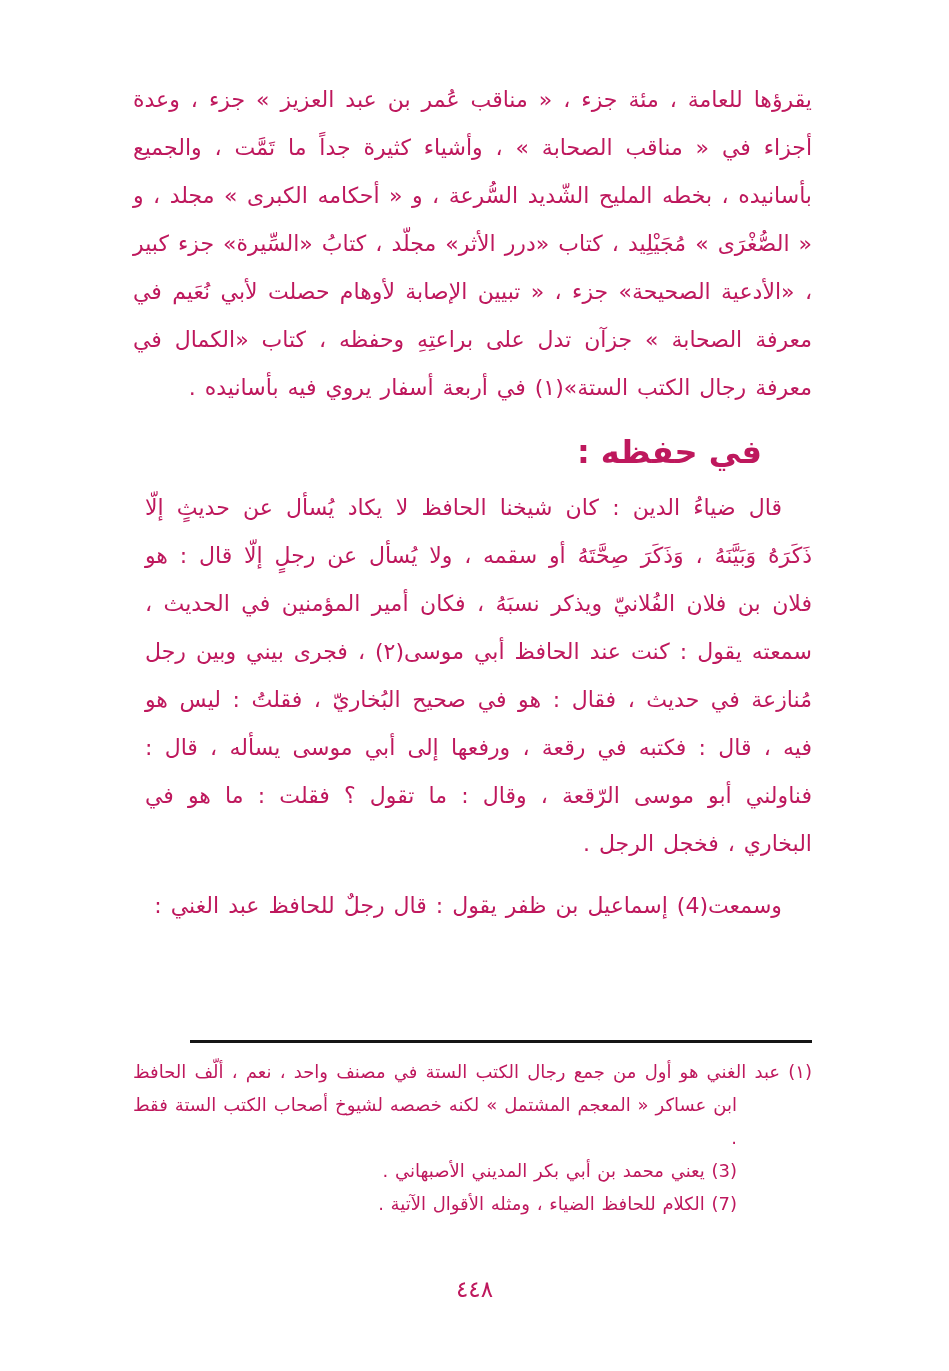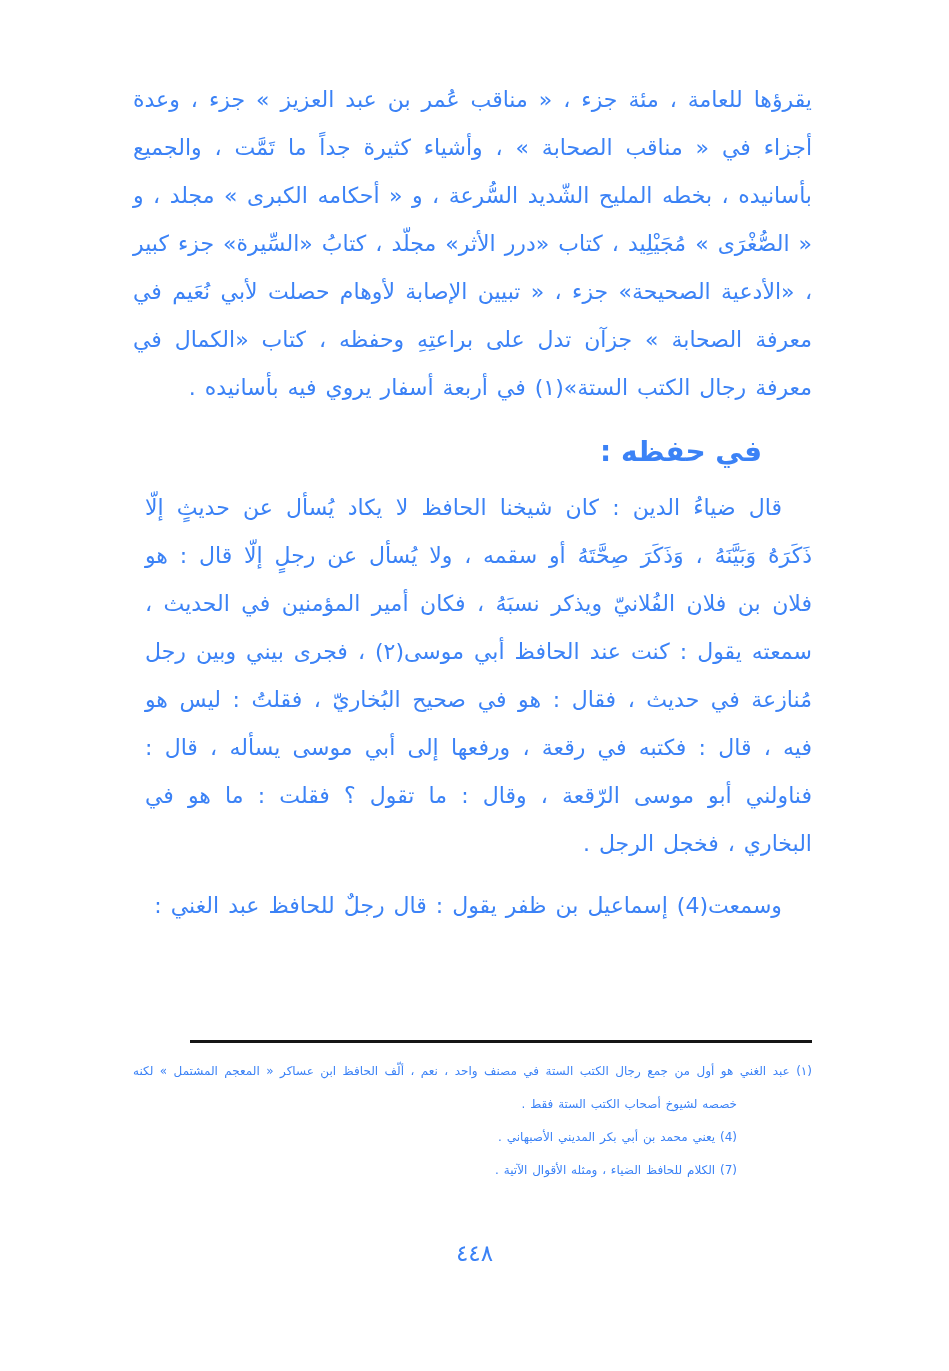--- a/index.html
+++ b/index.html
@@ -5,21 +5,21 @@
   html, body {
     margin: 0;
     padding: 0;
     background: #ffffff;
   }
   .page {
     position: relative;
     width: 949px;
     height: 1371px;
     background: #ffffff;
-    color: #3b82f6;
+    color: #be185d;
     font-family: "DejaVu Sans", sans-serif;
     overflow: hidden;
   }
   .content {
     position: absolute;
     top: 76px;
     right: 137px;
     left: 133px;
     direction: rtl;
     text-align: justify;
@@ -32,21 +32,21 @@
   }
   .body-par.indent {
     text-indent: 30px;
     margin-left: 12px;
   }
   .body-par.spaced {
     margin-top: 14px;
   }
   .section-heading {
     margin: 16px 0 8px 0;
-    font-size: 28px;
+    font-size: 32px;
     font-weight: bold;
     line-height: 48px;
     text-align: right;
     padding-right: 50px;
   }
   .footnote-area {
     position: absolute;
     top: 1040px;
     right: 137px;
     left: 133px;
@@ -54,36 +54,36 @@
   }
   .fn-divider {
     height: 3px;
     width: 622px;
     margin-left: auto;
     margin-right: 0;
     background: #151515;
   }
   .footnote {
     margin: 0;
-    font-size: 12px;
+    font-size: 18px;
     line-height: 33px;
     text-align: justify;
     word-spacing: 1px;
   }
   .footnote.first {
     margin-top: 12px;
     padding-right: 75px;
     text-indent: -75px; 
   }
   .footnote.fn-indent {
     padding-right: 75px;
   }
   .page-number {
     position: absolute;
-    top: 1240px;
+    top: 1276px;
     left: 0;
     width: 100%;
     text-align: center;
     font-size: 23px;
     letter-spacing: 2px;
   }
 </style>
 </head>
 <body>
 
@@ -98,20 +98,20 @@
 
 
     <p class="body-par indent spaced">وسمعت(4) إسماعيل بن ظفر يقول : قال رجلٌ للحافظ عبد الغني :</p>
   </div>
 
   <div class="footnote-area">
     <div class="fn-divider"></div>
 
     <p class="footnote first">(١) عبد الغني هو أول من جمع رجال الكتب الستة في مصنف واحد ، نعم ، ألّف الحافظ ابن عساكر « المعجم المشتمل » لكنه خصصه لشيوخ أصحاب الكتب الستة فقط .</p>
 
-    <p class="footnote fn-indent">(4) يعني محمد بن أبي بكر المديني الأصبهاني .</p>
+    <p class="footnote fn-indent">(3) يعني محمد بن أبي بكر المديني الأصبهاني .</p>
 
     <p class="footnote fn-indent">(7) الكلام للحافظ الضياء ، ومثله الأقوال الآتية .</p>
   </div>
 
   <div class="page-number">٤٤٨</div>
 
 </div>
 
 </body></html>

